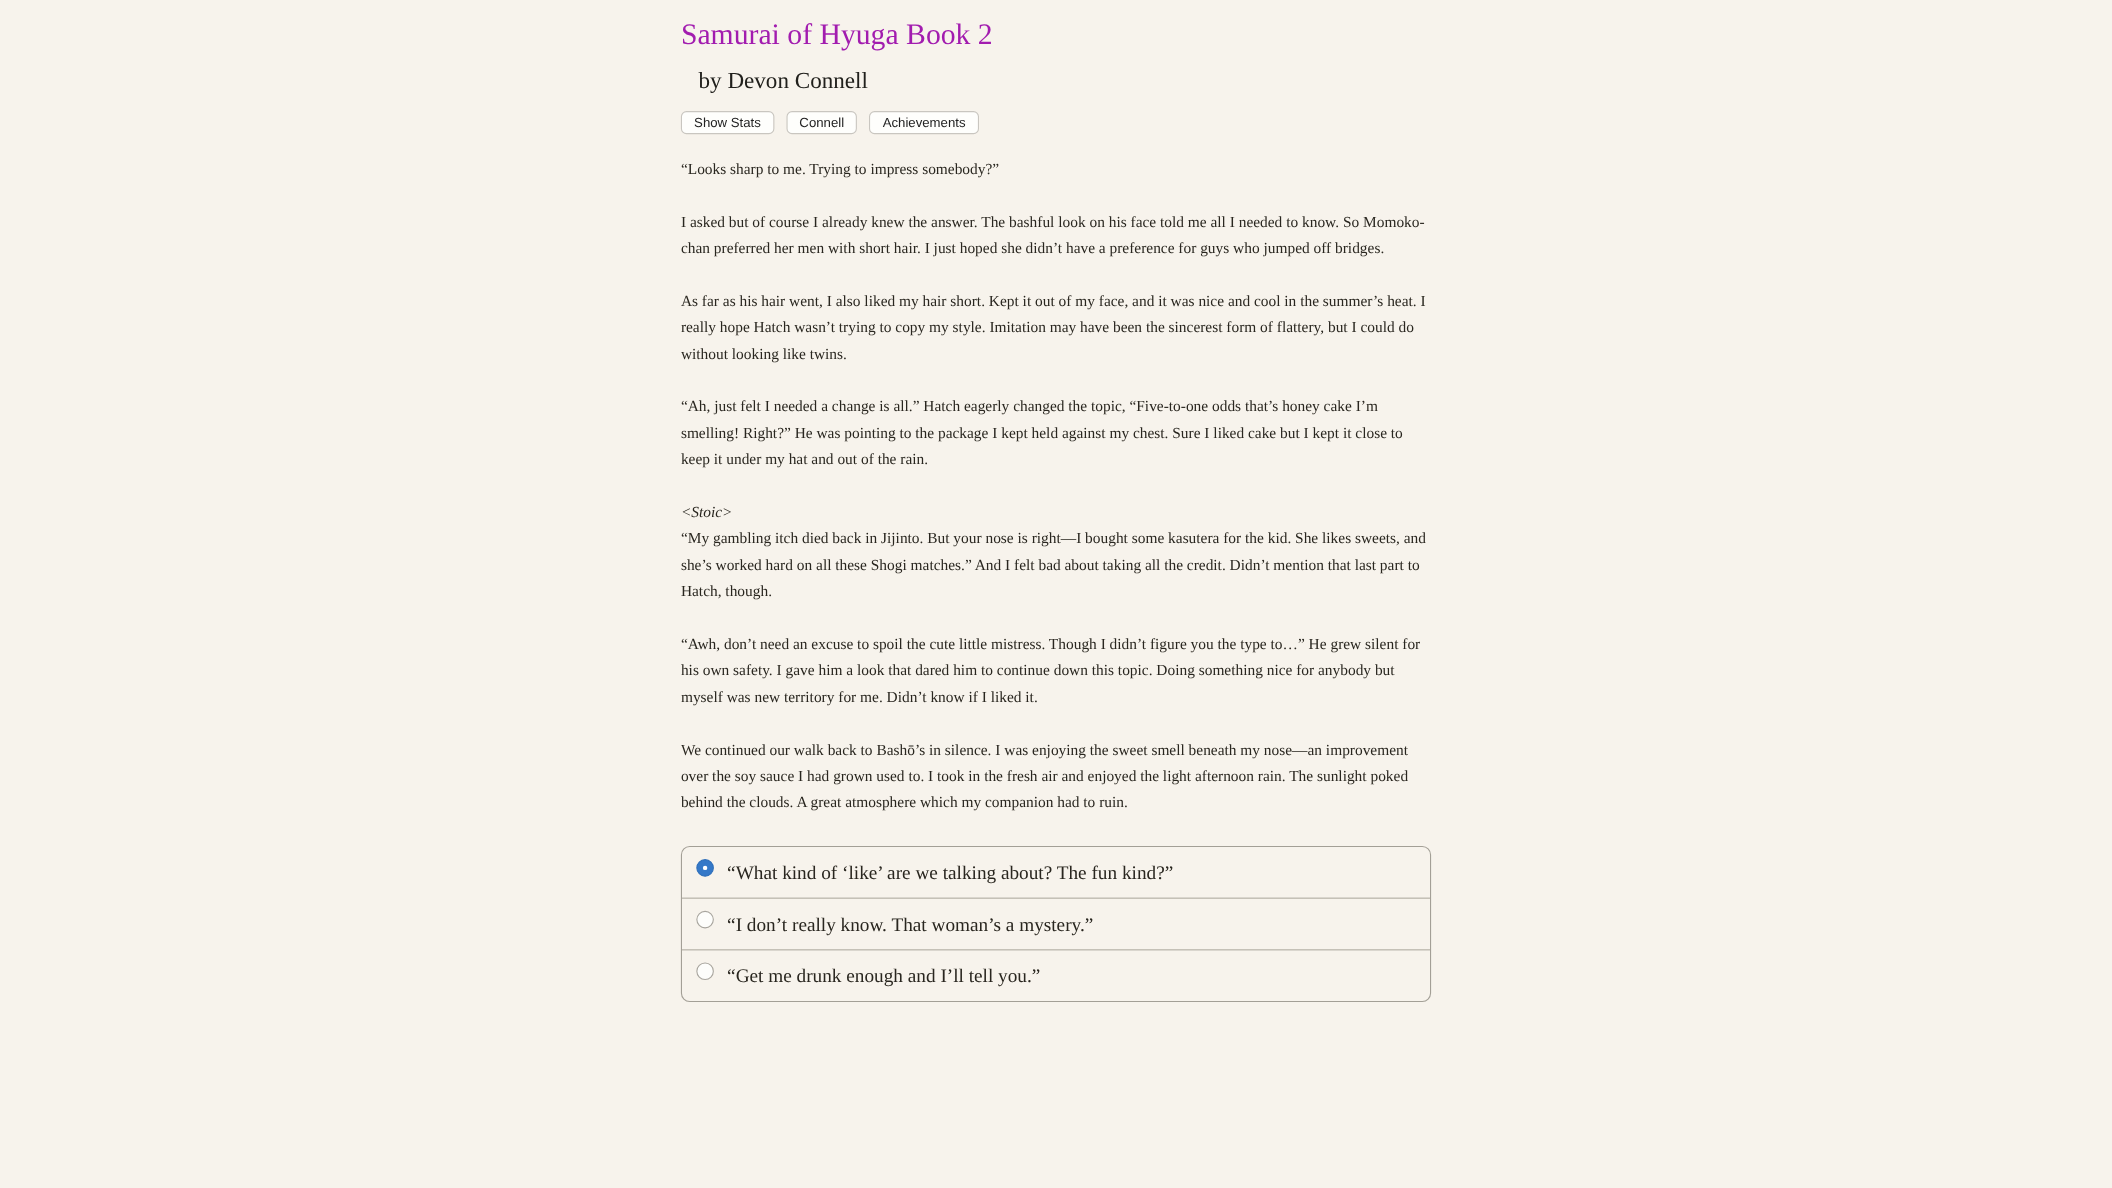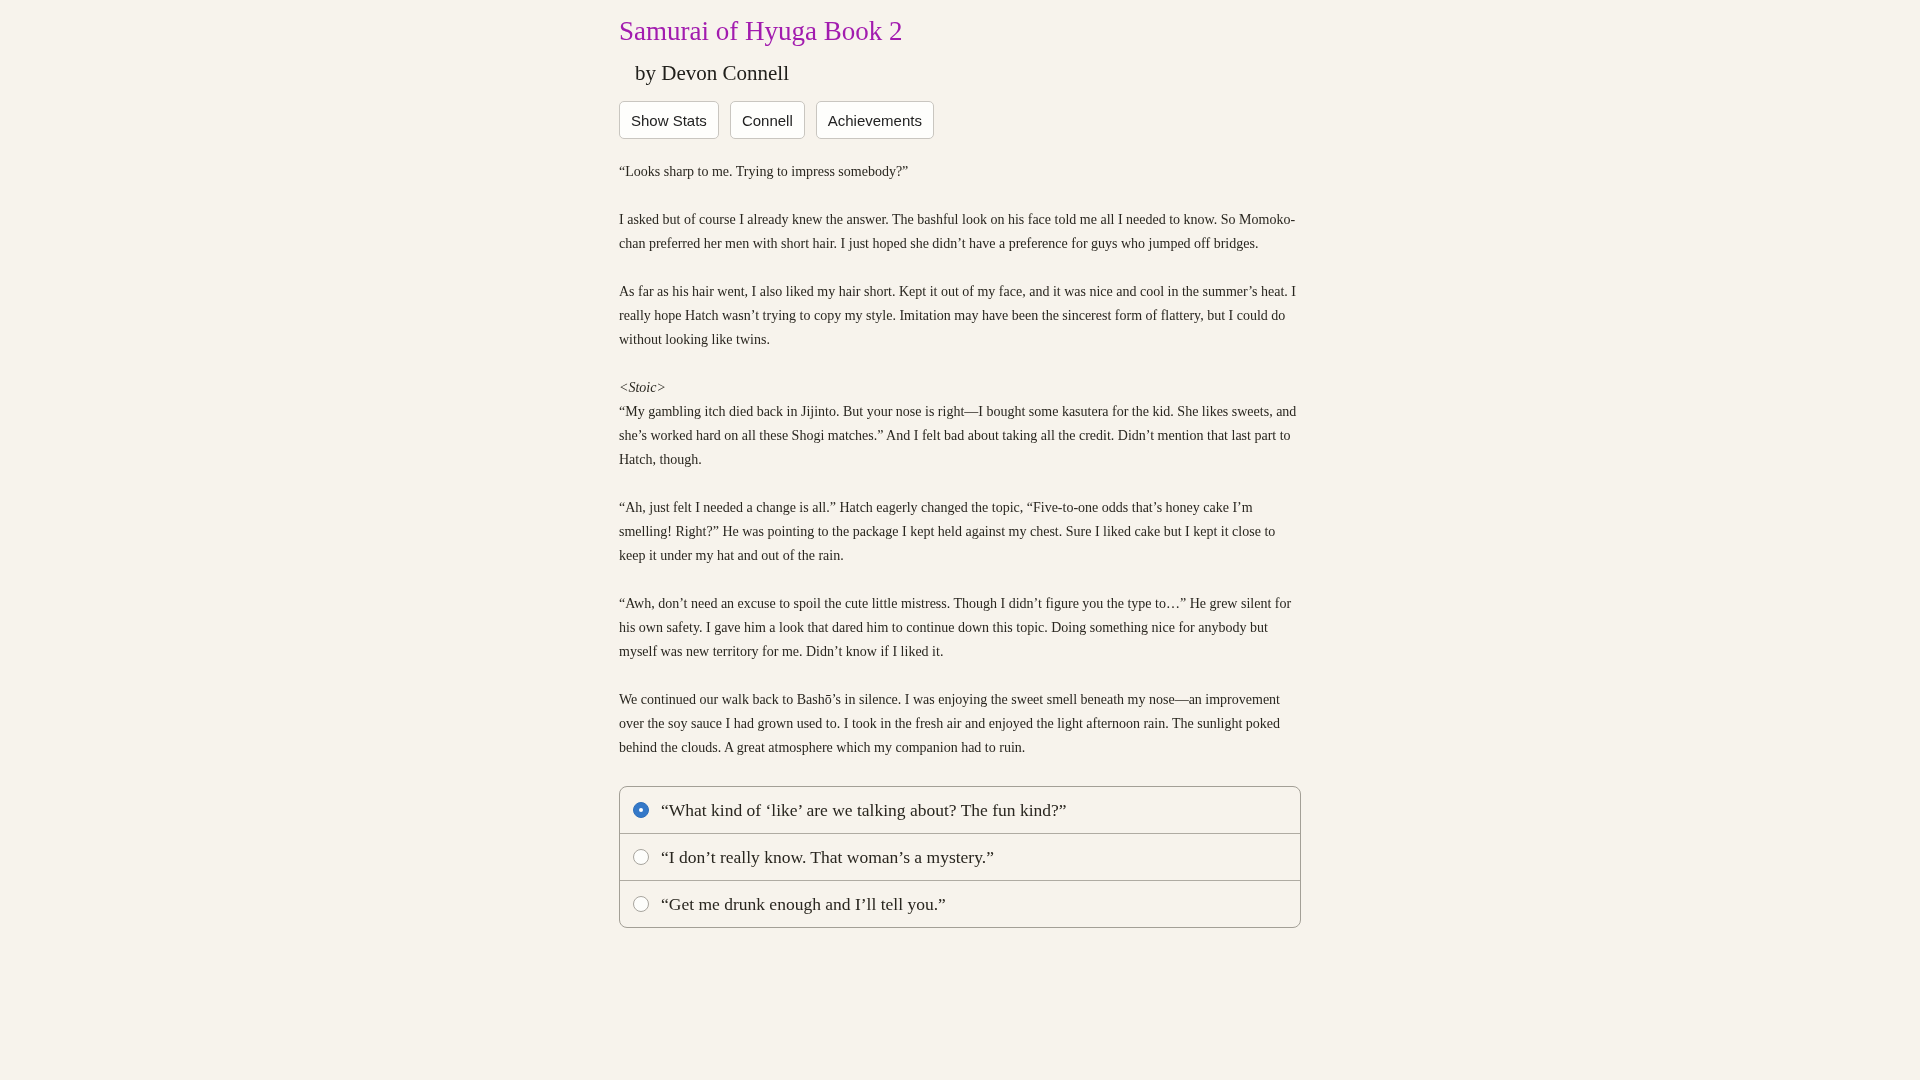--- a/index.html
+++ b/index.html
@@ -29,48 +29,47 @@
     line-height: 26px;
     color: #21201c;
   }
   .toolbar {
     margin-top: 15px;
     display: flex;
     gap: 11px;
   }
   .toolbar button {
     font-family: "Liberation Sans", sans-serif;
-    font-size: 15px;
+    font-size: 12px;
     font-weight: 500;
     color: #222222;
     background: #fefefc;
     border: 1px solid #c9c6c0;
     border-radius: 5px;
     padding: 2px 11px;
-    height: 38px;
+    height: 21px;
     line-height: 15px;
     cursor: pointer;
   }
   .story { margin-top: 0; }
   .story p {
     font-size: 14px;
     line-height: 24px;
     margin: 24px 0;
   }
   .story p:first-child { margin-top: 21px; }
   .story em { font-style: italic; }
   .choices {
     margin-top: 26px;
     border: 1px solid #a39f96;
     border-radius: 8px;
     overflow: hidden;
   }
   .choice-row {
     display: flex;
-    align-items: center;
     padding: 11px 13px;
     border-bottom: 1px solid #afaba2;
     cursor: pointer;
   }
   .choice-row:last-child { border-bottom: none; }
   .radio {
     flex: 0 0 auto;
     width: 16px; height: 16px;
     border-radius: 50%;
     background: #fdfdfb;
@@ -106,22 +105,22 @@
   <div class="toolbar">
     <button>Show Stats</button>
     <button>Connell</button>
     <button>Achievements</button>
   </div>
 
   <div class="story">
       <p><span>“Looks sharp to me. Trying to impress somebody?”</span></p>
       <p><span>I asked but of course I already knew the answer. The bashful look on his face told me all I needed to know. So Momoko-chan preferred her men with short hair. I just hoped she didn’t have a preference for guys who jumped off bridges.</span></p>
       <p><span>As far as his hair went, I also liked my hair short. Kept it out of my face, and it was nice and cool in the summer’s heat. I really hope Hatch wasn’t trying to copy my style. Imitation may have been the sincerest form of flattery, but I could do without looking like twins.</span></p>
+      <p><span>“Ah, just felt I needed a change is all.” Hatch eagerly changed the topic, “Five-to-one odds that’s honey cake I’m smelling! Right?” He was pointing to the package I kept held against my chest. Sure I liked cake but I kept it close to keep it under my hat and out of the rain.</span></p>
       <p><em>&lt;Stoic&gt;</em><br><span>“My gambling itch died back in Jijinto. But your nose is right—I bought some kasutera for the kid. She likes sweets, and she’s worked hard on all these Shogi matches.” And I felt bad about taking all the credit. Didn’t mention that last part to Hatch, though.</span></p>
-      <p><span>“Ah, just felt I needed a change is all.” Hatch eagerly changed the topic, “Five-to-one odds that’s honey cake I’m smelling! Right?” He was pointing to the package I kept held against my chest. Sure I liked cake but I kept it close to keep it under my hat and out of the rain.</span></p>
       <p><span>“Awh, don’t need an excuse to spoil the cute little mistress. Though I didn’t figure you the type to…” He grew silent for his own safety. I gave him a look that dared him to continue down this topic. Doing something nice for anybody but myself was new territory for me. Didn’t know if I liked it.</span></p>
       <p><span>We continued our walk back to Bashō’s in silence. I was enjoying the sweet smell beneath my nose—an improvement over the soy sauce I had grown used to. I took in the fresh air and enjoyed the light afternoon rain. The sunlight poked behind the clouds. A great atmosphere which my companion had to ruin.</span></p>
     </div>
 
   <div class="choices">
       <label class="choice-row">
         <span class="radio checked"></span>
         <span class="choice-label">“What kind of ‘like’ are we talking about? The fun kind?”</span>
       </label>
       <label class="choice-row">

